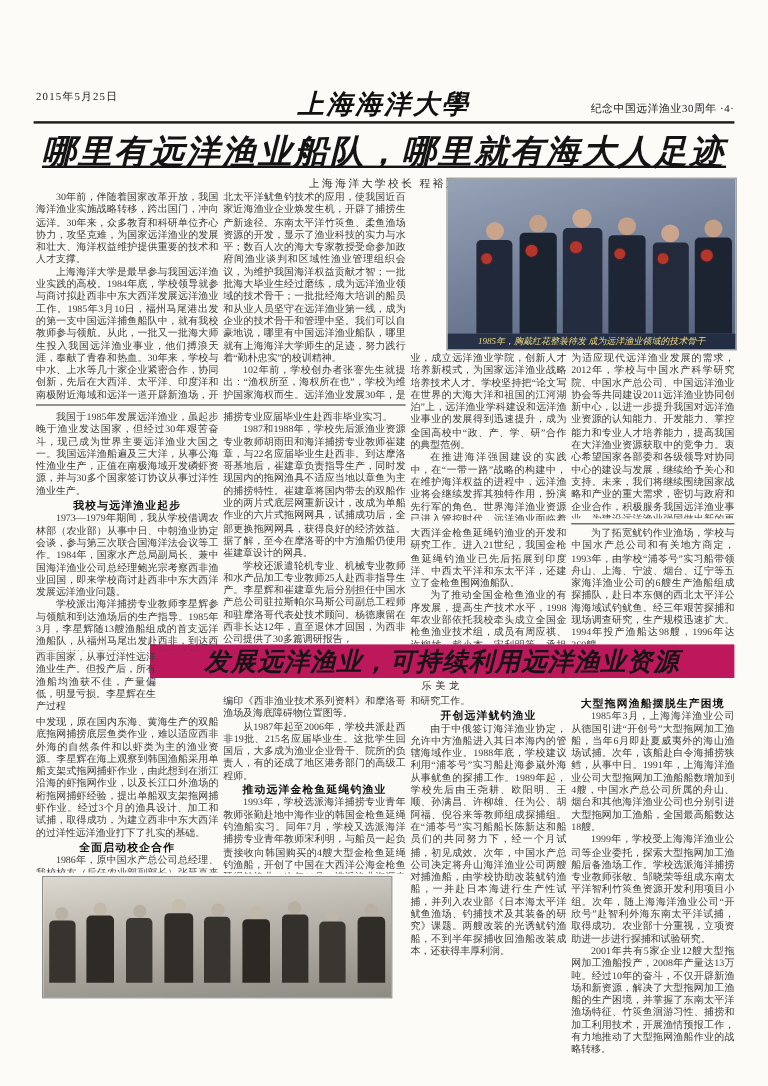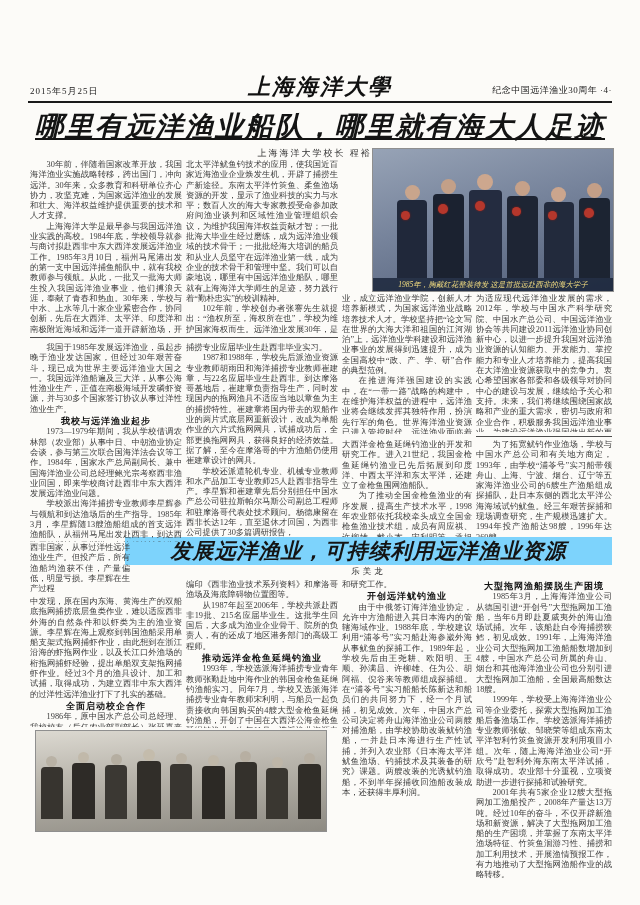--- a/index.html
+++ b/index.html
@@ -1,30 +1,30 @@
 <!DOCTYPE html>
 <html><head>
 <meta charset="utf-8">
 <style>
   html,body{margin:0;padding:0;}
   body{background:#d8d6d0;font-family:"Liberation Serif","DejaVu Serif",serif;}
   #page{position:relative;width:640px;height:905px;background:#fcfbf8;margin:0 auto;overflow:hidden;
         box-shadow:0 0 6px rgba(0,0,0,.35);}
   .abs{position:absolute;}
   
-  .hdr-date{left:30px;top:85px;font-size:9px;color:#222;letter-spacing:1px;font-family:Liberation Serif, serif;}
+  .hdr-date{left:30px;top:74px;font-size:9px;color:#222;letter-spacing:1px;font-family:Liberation Serif, serif;}
   .hdr-title{left:0;right:0;top:72px;text-align:center;font-size:22px;font-weight:bold;font-style:italic;
              color:#111;letter-spacing:2px;}
   .hdr-edition{right:28px;top:84px;font-size:9px;color:#222;letter-spacing:.5px;}
   .hdr-rule{left:28px;top:101px;width:584px;height:2px;background:#1a1a1a;}
   
   .h1-main{left:0;right:0;top:108px;text-align:center;font-size:28px;font-weight:900;font-style:italic;
            color:#141414;letter-spacing:2px;text-decoration:underline;}
   .h1-byline{left:0;right:0;top:147px;text-align:center;font-size:9px;color:#333;letter-spacing:2px;}
-  .h2-main{left:125px;top:537px;width:487px;background:#7dd3fc;text-align:center;font-size:21px;
+  .h2-main{left:125px;top:537px;width:487px;background:#be185d;text-align:center;font-size:21px;
            font-weight:900;font-style:italic;color:#141414;letter-spacing:1px;}
   .h2-byline{left:125px;top:566px;width:487px;text-align:center;font-size:8.5px;color:#333;letter-spacing:3px;}
   
   .col{font-size:8.3px;line-height:10.3px;color:#3b3b3b;text-align:justify;overflow:hidden;}
   .col p{margin:0;text-indent:2em;}
   .col p.cont{text-indent:0;}
   .col h3{margin:1px 0;font-size:9px;text-align:center;color:#111;font-weight:bold;letter-spacing:1px;}
   .rule{background:#4d4d4d;height:1px;}
   
   .photo{border:1px solid #8f8f8f;overflow:hidden;}
@@ -91,21 +91,21 @@
         <span class="head" style="display:block;width:15px;height:15px;background:#cba58d;"></span>
         <span class="torso" style="display:block;width:30px;height:76px;background:#222a3c;"></span>
         <span class="flower" style="width:9px;height:9px;left:4px;top:24px;"></span>
       </span>
       <span class="person">
         <span class="head" style="display:block;width:15px;height:15px;background:#c49f87;"></span>
         <span class="torso" style="display:block;width:31px;height:80px;background:#1c2432;"></span>
         <span class="flower" style="width:10px;height:10px;left:5px;top:25px;"></span>
       </span>
     </div>
-    <div class="caption cap1">1985年，胸戴红花整装待发 这是首批远赴西非的海大学子</div>
+    <div class="caption cap1">1985年，胸戴红花整装待发 成为远洋渔业领域的技术骨干</div>
   </div>
 
   <div class="abs col" style="left:342px;top:294px;width:130px;height:140px;">
     <p class="cont">业，成立远洋渔业学院，创新人才培养新模式，为国家远洋渔业战略培养技术人才。学校坚持把“论文写在世界的大海大洋和祖国的江河湖泊”上，远洋渔业学科建设和远洋渔业事业的发展得到迅速提升，成为全国高校中“政、产、学、研”合作的典型范例。</p>
     <p>在推进海洋强国建设的实践中，在“一带一路”战略的构建中，在维护海洋权益的进程中，远洋渔业将会继续发挥其独特作用，扮演先行军的角色。世界海洋渔业资源已进入管控时代，远洋渔业面临着产业转型升级、国际竞争的双重挑战，与发达国家相比，科技和人才仍是制约我国远洋渔业发展的主要瓶颈，当前的工作任重而繁重。</p>
   </div>
   <div class="abs col" style="left:476px;top:294px;width:136px;height:138px;">
     <p class="cont">为适应现代远洋渔业发展的需求，2012年，学校与中国水产科学研究院、中国水产总公司、中国远洋渔业协会等共同建设2011远洋渔业协同创新中心，以进一步提升我国对远洋渔业资源的认知能力、开发能力、掌控能力和专业人才培养能力，提高我国在大洋渔业资源获取中的竞争力。衷心希望国家各部委和各级领导对协同中心的建设与发展，继续给予关心和支持。未来，我们将继续围绕国家战略和产业的重大需求，密切与政府和企业合作，积极服务我国远洋渔业事业，为建设远洋渔业强国做出新的更大的贡献。</p>
 
   </div>
@@ -152,21 +152,21 @@
     <h3>开创远洋鱿钓渔业</h3>
     <p>由于中俄签订海洋渔业协定，允许中方渔船进入其日本海内的管辖海域作业。1988年底，学校建议利用“浦苓号”实习船赴海参崴外海从事鱿鱼的探捕工作。1989年起，学校先后由王尧耕、欧阳明、王顺、孙满昌、许柳雄、任为公、胡阿福、倪谷来等教师组成探捕组。在“浦苓号”实习船船长陈新达和船员们的共同努力下，经一个月试捕，初见成效。次年，中国水产总公司决定将舟山海洋渔业公司两艘对捕渔船，由学校协助改装鱿钓渔船，一并赴日本海进行生产性试捕，并列入农业部《日本海太平洋鱿鱼渔场、钓捕技术及其装备的研究》课题。两艘改装的光诱鱿钓渔船，不到半年探捕收回渔船改装成本，还获得丰厚利润。</p>
   </div>
 
   <div class="abs col" style="left:476px;top:440px;width:136px;height:97px;">
     <p>为了拓宽鱿钓作业渔场，学校与中国水产总公司和有关地方商定，1993年，由学校“浦苓号”实习船带领舟山、上海、宁波、烟台、辽宁等五家海洋渔业公司的6艘生产渔船组成探捕队，赴日本东侧的西北太平洋公海海域试钓鱿鱼。经三年艰苦探捕和现场调查研究，生产规模迅速扩大。1994年投产渔船达98艘，1996年达369艘。</p>
 
   </div>
   <div class="abs col" style="left:476px;top:580px;width:136px;height:300px;">
     <h3>大型拖网渔船摆脱生产困境</h3>
-    <p>1985年3月，上海海洋渔业公司从德国引进“开创号”大型拖网加工渔船，当年6月即赴夏威夷外的海山渔场试捕。次年，该船赴白令海捕捞狭鳕，初见成效。1991年，上海海洋渔业公司大型拖网加工渔船船数增加到4艘，中国水产总公司所属的舟山、烟台和其他海洋渔业公司也分别引进大型拖网加工渔船，全国最高船数达18艘。</p>
+    <p>1985年3月，上海海洋渔业公司从德国引进“开创号”大型拖网加工渔船，当年6月即赴夏威夷外的海山渔场试捕。次年，该船赴白令海捕捞狭鳕，从事中日。1991年，上海海洋渔业公司大型拖网加工渔船船数增加到4艘，中国水产总公司所属的舟山、烟台和其他海洋渔业公司也分别引进大型拖网加工渔船，全国最高船数达18艘。</p>
     <p>1999年，学校受上海海洋渔业公司等企业委托，探索大型拖网加工渔船后备渔场工作。学校选派海洋捕捞专业教师张敏、邹晓荣等组成东南太平洋智利竹筴鱼资源开发利用项目小组。次年，随上海海洋渔业公司“开欣号”赴智利外海东南太平洋试捕，取得成功。农业部十分重视，立项资助进一步进行探捕和试验研究。</p>
     <p>2001年共有5家企业12艘大型拖网加工渔船投产，2008年产量达13万吨。经过10年的奋斗，不仅开辟新渔场和新资源，解决了大型拖网加工渔船的生产困境，并掌握了东南太平洋渔场特征、竹筴鱼洄游习性、捕捞和加工利用技术，开展渔情预报工作，有力地推动了大型拖网渔船作业的战略转移。</p>
 
   </div>
 
   <div class="abs photo" style="left:35px;top:730px;width:290px;height:100px;">
     <div class="photo2-bg"></div>
     <div class="prow" style="bottom:12px;height:70px;">
       <span class="person">
           <span class="head" style="display:block;width:11px;height:11px;background:#b9b2a5;"></span>

